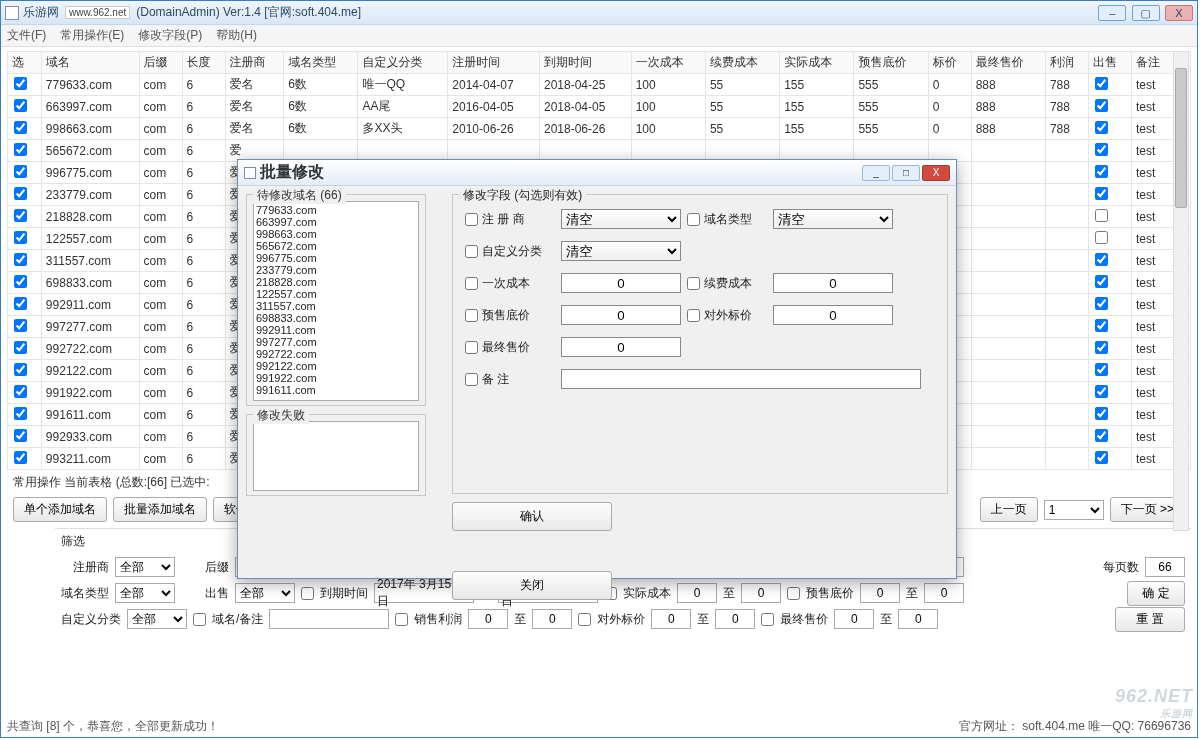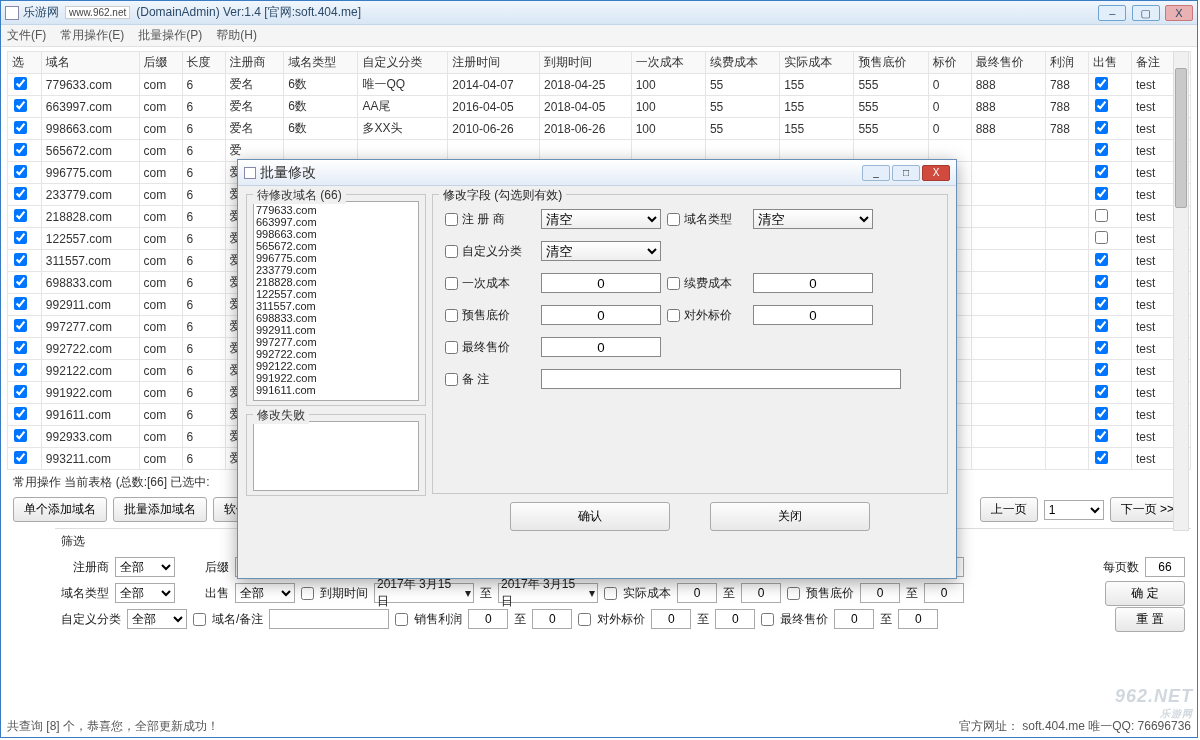--- a/index.html
+++ b/index.html
@@ -26,40 +26,40 @@
 .filt{border-top:1px solid #ddd;margin-top:4px;padding:4px 6px;margin-left:48px;}
 .filt-row{display:flex;align-items:center;gap:6px;height:26px;}
 .filt-row label{min-width:48px;text-align:right;}
 .sel{border:1px solid #aaa;background:#fff;height:20px;font-size:12px;min-width:60px;}
 .txt{border:1px solid #aaa;height:20px;width:40px;text-align:center;font-size:12px;padding:0 2px;}
 .datebox{border:1px solid #aaa;height:20px;font-size:12px;width:100px;padding:0 2px;display:inline-flex;align-items:center;}
 .footer{position:absolute;bottom:2px;left:6px;right:6px;font-size:12px;color:#555;display:flex;justify-content:space-between;}
 
 .dialog{position:absolute;left:236px;top:158px;width:720px;height:420px;border:1px solid #6b90b8;background:#f0f0f0;box-shadow:0 4px 16px rgba(0,0,0,.35);}
 .dlg-title{height:26px;background:linear-gradient(#fff,#e3ecf7);border-bottom:1px solid #c5d3e3;display:flex;align-items:center;padding:0 6px;}
-.dlg-title .t{font-size:14px;color:#333;margin-left:4px;}
+.dlg-title .t{font-size:16px;color:#333;margin-left:4px;font-weight:bold;}
 .dlg-title .spacer{flex:1}
 .dlg-title .wbtn2{width:28px;height:16px;border:1px solid #9ab7d4;background:#e5effb;margin-left:2px;text-align:center;font-size:10px;line-height:14px;border-radius:2px;}
 .dlg-title .wbtn2.red{background:#d04b3e;border-color:#a83b30;color:#fff;}
-.dlg-body{display:flex;padding:8px;gap:6px;}
+.dlg-body{display:flex;padding:8px;gap:26px;}
 .dlg-left{width:180px;}
 .grp{border:1px solid #c8c8c8;padding:6px 6px 4px 6px;margin-bottom:8px;position:relative;}
 .grp .cap{position:absolute;top:-8px;left:6px;background:#f0f0f0;padding:0 4px;font-size:12px;color:#333;}
 .listbox{width:100%;height:200px;border:1px solid #aaa;background:#fff;font-family:"Courier New",monospace;font-size:11px;overflow:auto;padding:2px;}
 .listbox2{width:100%;height:70px;border:1px solid #aaa;background:#fff;}
 .dlg-right{flex:1;}
 .grpR{border:1px solid #c8c8c8;padding:14px 12px 6px 12px;position:relative;height:300px;}
 .grpR .cap{position:absolute;top:-8px;left:6px;background:#f0f0f0;padding:0 4px;}
 .frow{display:flex;align-items:center;margin-bottom:12px;gap:6px;}
 .frow .lab{display:flex;align-items:center;width:90px;gap:4px;}
 .frow .lab2{display:flex;align-items:center;width:80px;gap:4px;}
 .selD{border:1px solid #888;height:20px;width:120px;background:linear-gradient(#fff,#eee);}
 .txtD{border:1px solid #888;height:20px;width:120px;text-align:center;background:#fff;}
 .txtDW{border:1px solid #888;height:20px;width:360px;background:#fff;}
-.dlg-btns{display:flex;gap:40px;justify-content:center;margin-top:8px;}
+.dlg-btns{display:flex;gap:40px;justify-content:center;margin-top:8px;flex-direction:column;}
 .dlg-btns .wbtn{width:160px;padding:5px 0;text-align:center;}
 
 .wm-corner{position:absolute;right:4px;bottom:16px;font-size:18px;font-style:italic;font-weight:bold;color:rgba(120,140,160,.35);letter-spacing:1px;}
 .wm-corner small{display:block;font-size:10px;text-align:right;color:rgba(120,140,160,.35);}
 </style>
 </head>
 <body>
 
 <div class="outer-win">
   <div class="outer-title">
@@ -71,21 +71,21 @@
     <span class="win-btns">
       <span>–</span>
       <span>▢</span>
       <span class="close">X</span>
     </span>
   </div>
 
   <div class="menubar">
     <span>文件(F)</span>
     <span>常用操作(E)</span>
-    <span>批量操作(P)</span>
+    <span>修改字段(P)</span>
     <span>帮助(H)</span>
   </div>
 
   <div class="main">
     <table class="tbl" id="main-table">
       <thead>
           <tr id="hdr">
             <th>选</th>
             <th>域名</th>
             <th>后缀</th>
@@ -542,21 +542,21 @@
         <input type="checkbox" style="">
           <span>实际成本</span>
         <input class="txt" value="0" style="">
           <span>至</span>
           <input class="txt" value="0" style="">
         <input type="checkbox" style="">
           <span>预售底价</span>
         <input class="txt" value="0" style="">
           <span>至</span>
           <input class="txt" value="0" style="">
-        <button class="wbtn" style="margin-left:auto;width:80px">确  定</button>
+        <button class="wbtn" style="margin-left:auto;width:58px">确  定</button>
       </div>
       <div class="filt-row">
         <label>自定义分类</label>
         <select class="sel"><option>全部</option></select>
         <input type="checkbox" style="">
           <span>域名/备注</span>
         <input class="txt" style="width: 120px; text-align: left;">
         <input type="checkbox" style="">
           <span>销售利润</span>
         <input class="txt" value="0" style="">

